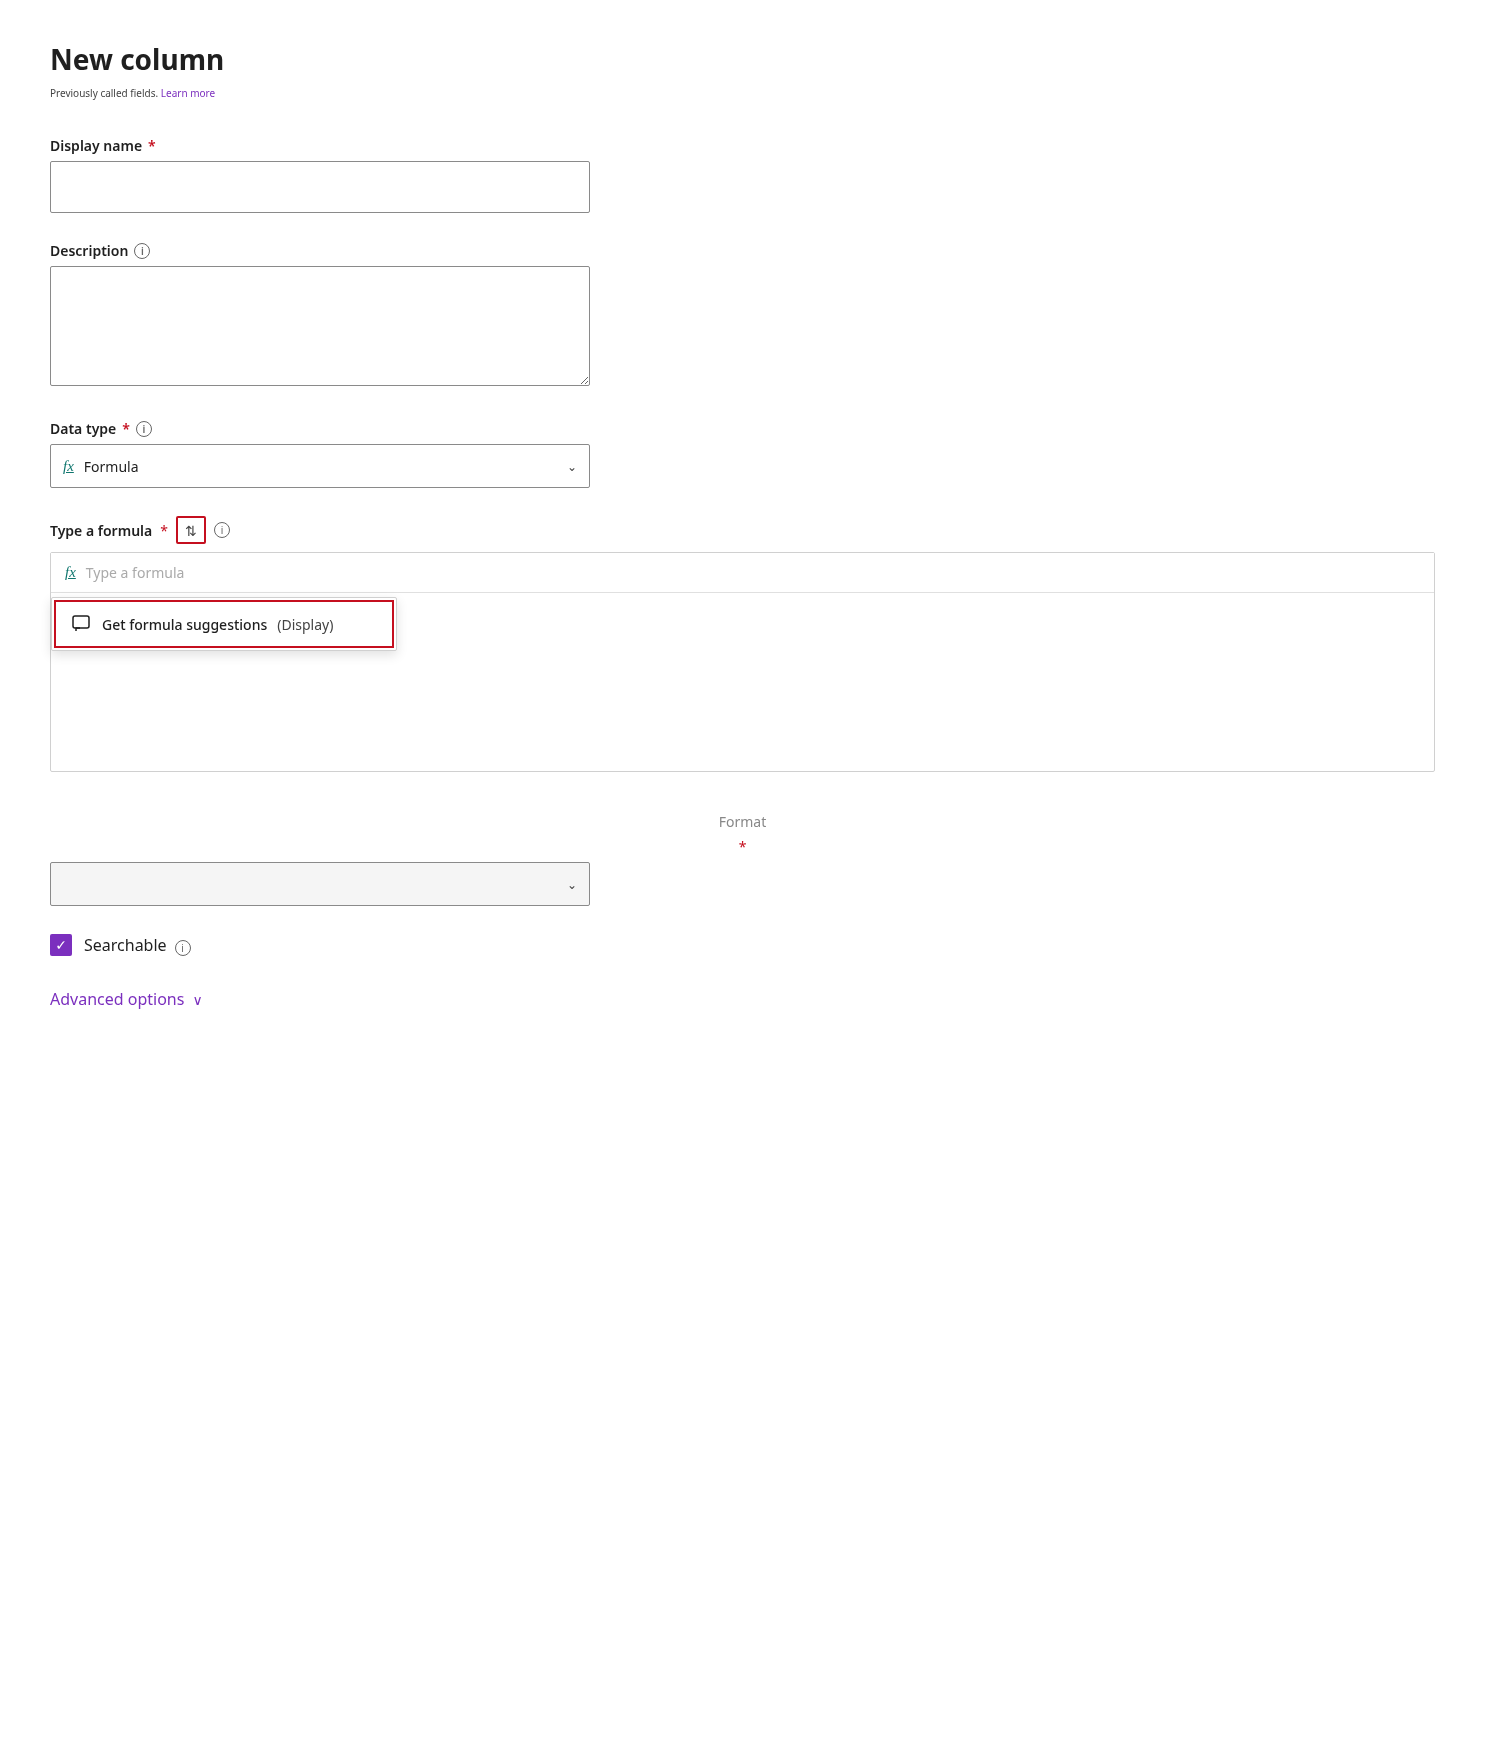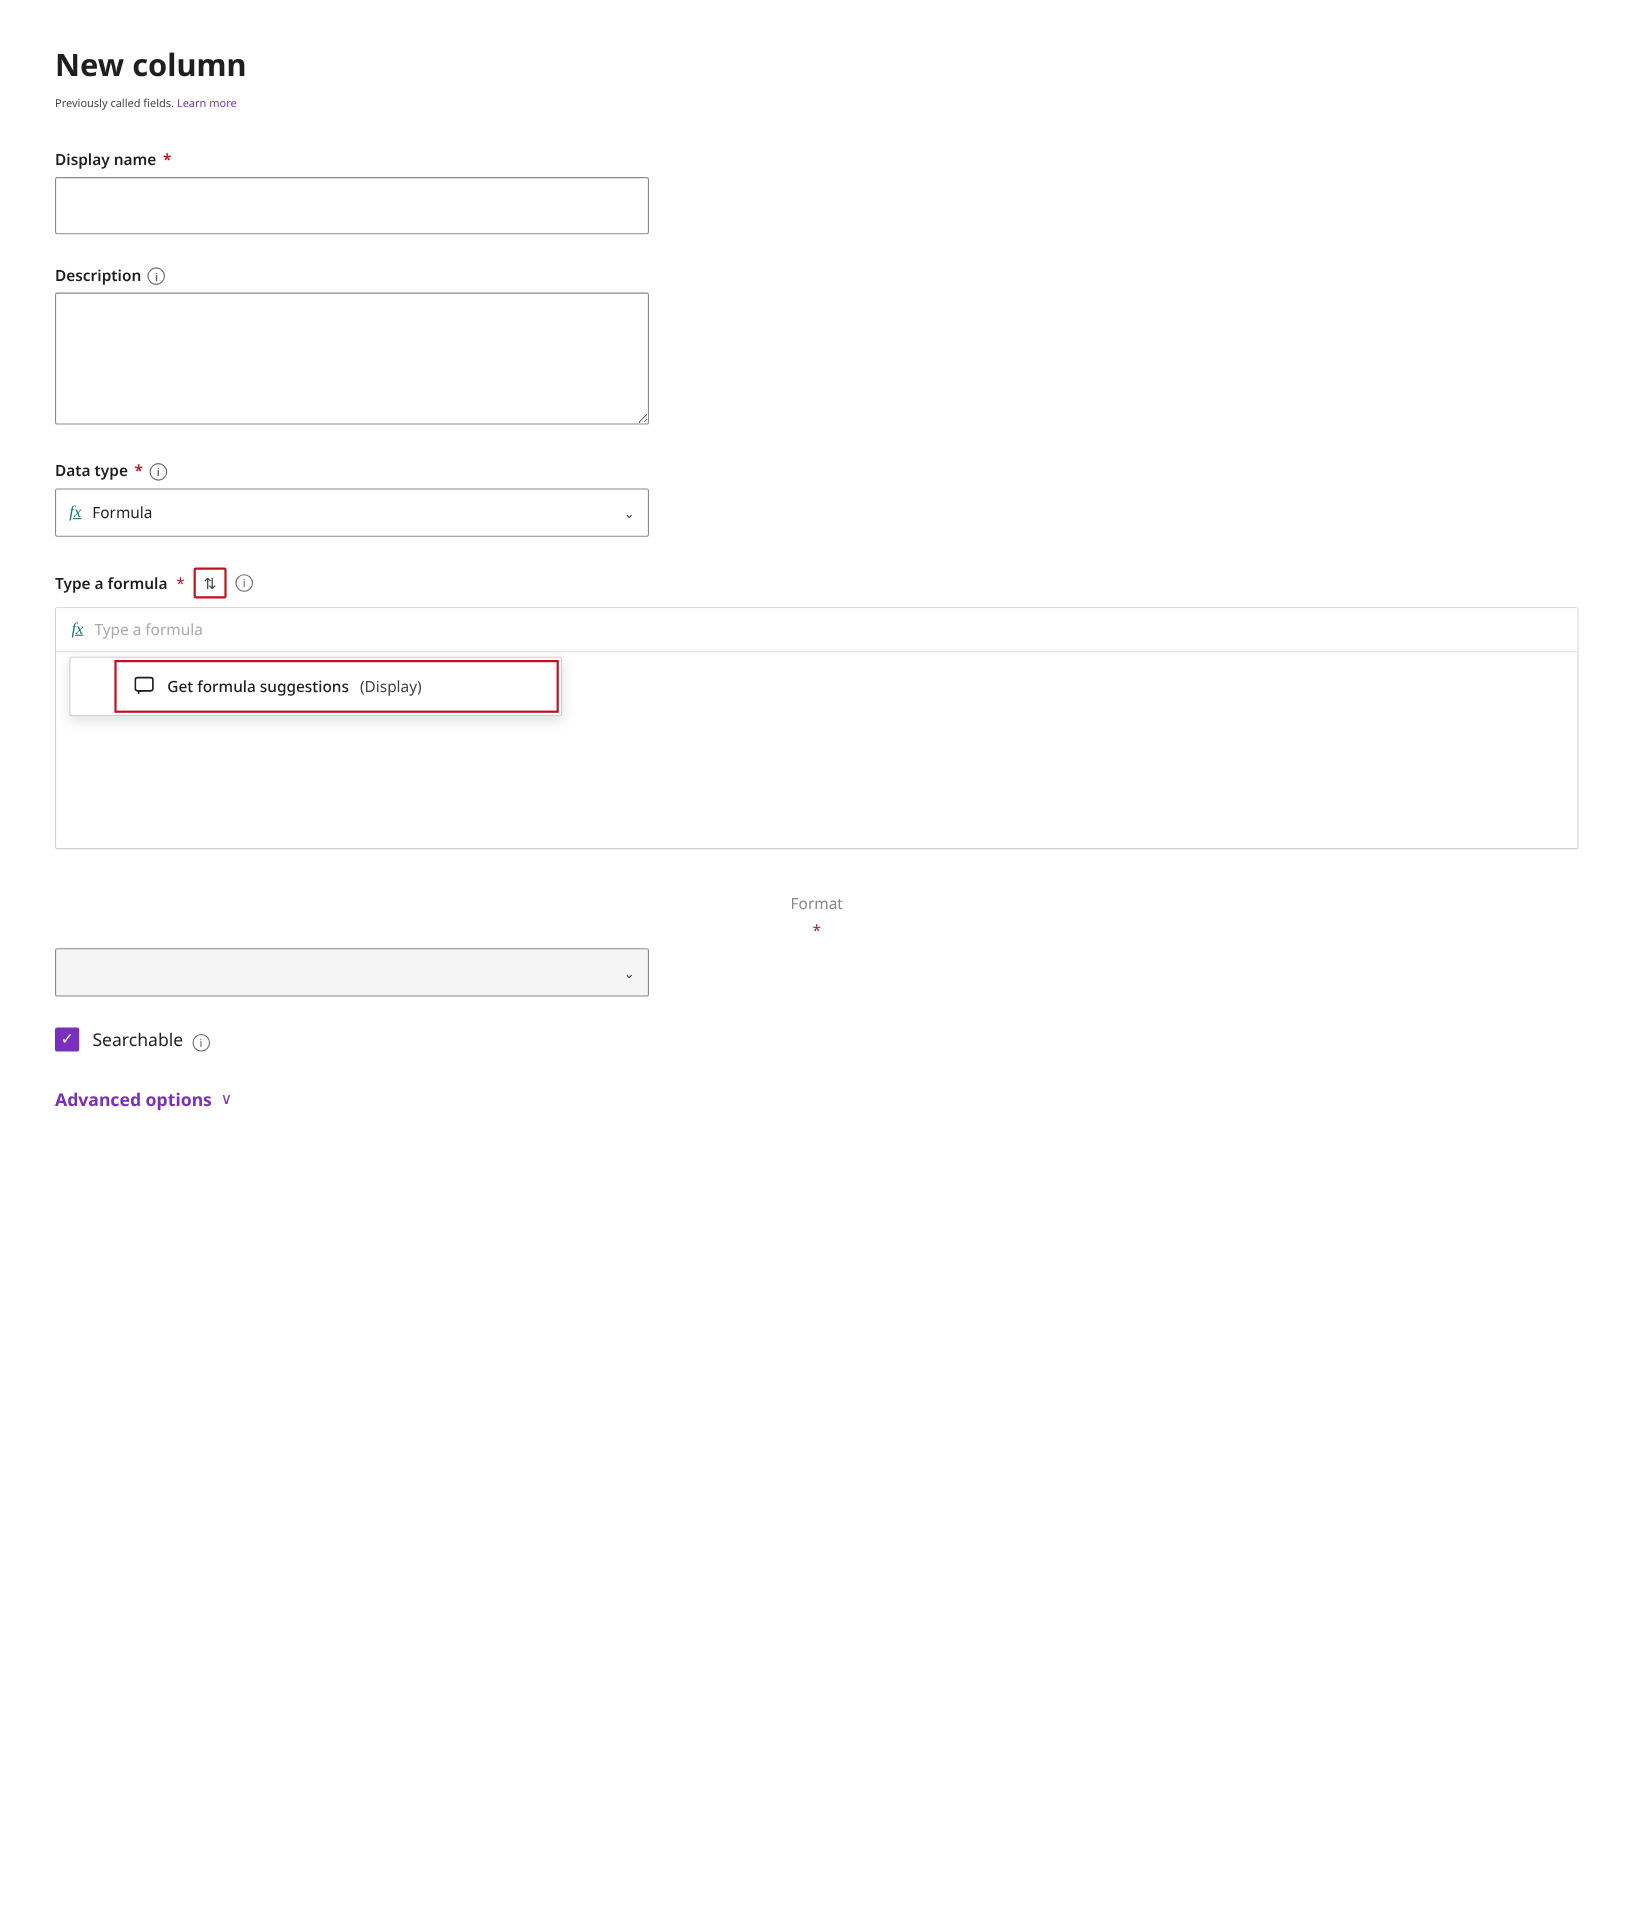--- a/index.html
+++ b/index.html
@@ -189,28 +189,27 @@
       padding: 12px 14px;
       min-height: 140px;
       color: #aaa;
       font-size: 14px;
     }
 
     
     .suggestion-dropdown {
       position: absolute;
       top: 44px;
-      left: 12px;
+      left: 0;
       background: #fff;
       border: 1px solid #d0d0d0;
       border-radius: 2px;
-      width: 448px;
+      width: 346px;
       z-index: 10;
       box-shadow: 0 4px 12px rgba(0,0,0,0.12);
-      padding-left: 38px;
     }
 
     .suggestion-item {
       display: flex;
       align-items: center;
       gap: 10px;
       padding: 12px 16px;
       font-size: 14px;
       cursor: pointer;
     }
@@ -291,21 +290,21 @@
     .advanced-options-row {
       display: flex;
       align-items: center;
       gap: 8px;
       cursor: pointer;
     }
 
     .advanced-options-text {
       color: #7B2FBE;
       font-size: 16px;
-      font-weight: 700;
+      font-weight: 400;
     }
 
     .advanced-chevron {
       color: #7B2FBE;
       font-size: 14px;
     }
 
     .formula-wrapper {
       position: relative;
     }

